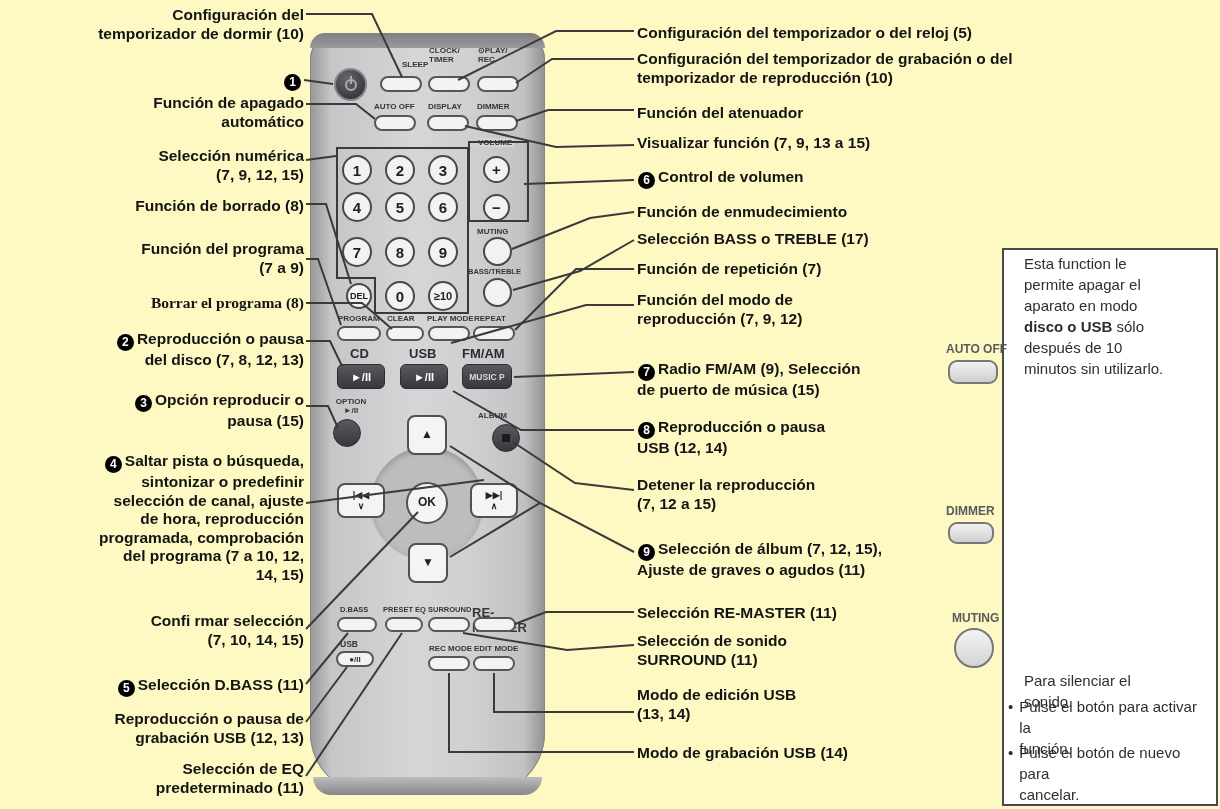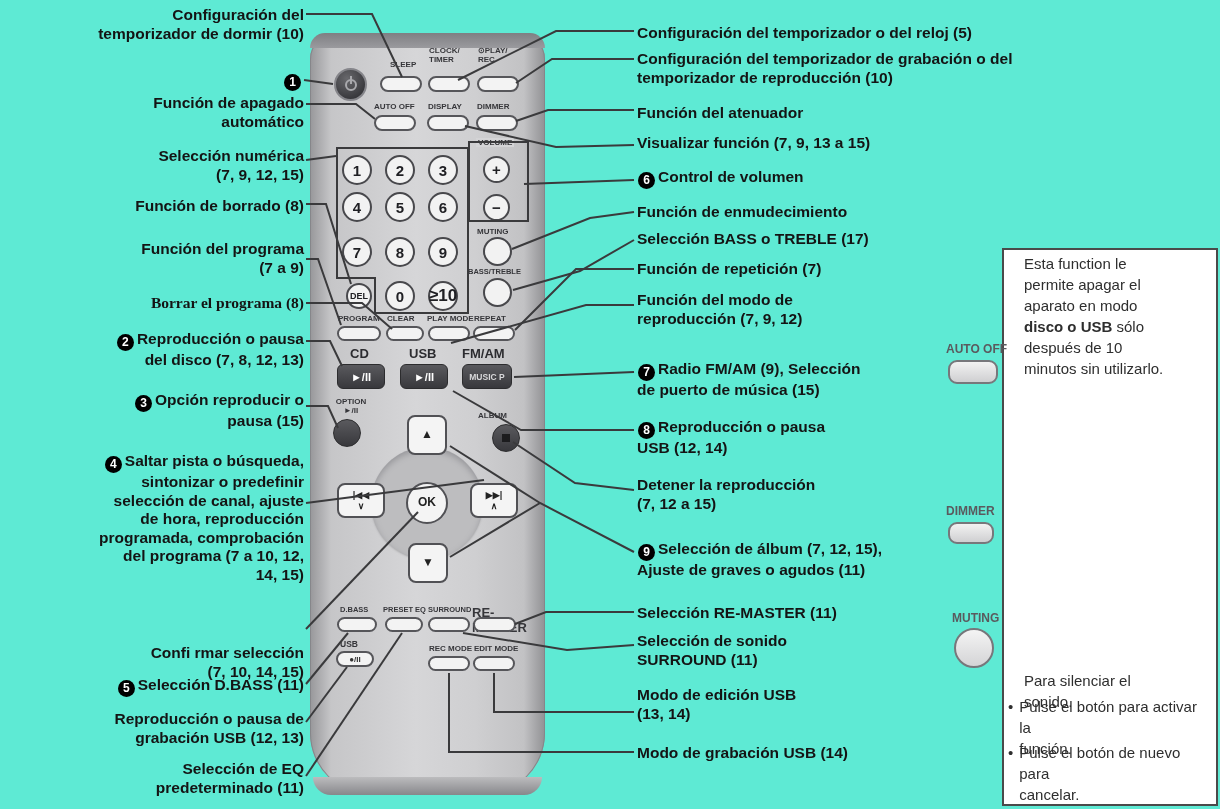--- a/index.html
+++ b/index.html
@@ -1,17 +1,17 @@
 <!DOCTYPE html>
 <html><head>
 <meta charset="utf-8">
 <style>
   * { margin:0; padding:0; box-sizing:border-box; }
   body { background:#fff; font-family:"Liberation Sans", sans-serif; }
-  .stage { position:relative; width:1220px; height:809px; background:#5eead4; overflow:hidden; }
+  .stage { position:relative; width:1220px; height:809px; background:#fef9c3; overflow:hidden; }
 
   
   .lbl { position:absolute; font-weight:bold; font-size:15.5px; line-height:18.6px; color:#141414; white-space:pre-line; }
   .lbl-left  { left:0; width:304px; text-align:right; }
   .lbl-right { left:637px; text-align:left; }
   .badge { display:inline-block; width:17px; height:17px; border-radius:50%; background:#000;
            color:#fff; font-size:12px; line-height:17px; text-align:center; margin:0 3px 0 1px;
            vertical-align:-2px; font-weight:bold; white-space:normal; }
 
   
@@ -122,21 +122,21 @@
 del disco (7, 8, 12, 13)</span></div>
       <div class="lbl lbl-left" style="top: 391px;"><span class="badge">3</span><span>Opción reproducir o
 pausa (15)</span></div>
       <div class="lbl lbl-left" style="top: 452px;"><span class="badge">4</span><span>Saltar pista o búsqueda,
 sintonizar o predefinir
 selección de canal, ajuste
 de hora, reproducción
 programada, comprobación
 del programa (7 a 10, 12,
 14, 15)</span></div>
-      <div class="lbl lbl-left" style="top: 644px;"><span>Confi rmar selección
+      <div class="lbl lbl-left" style="top: 612px;"><span>Confi rmar selección
 (7, 10, 14, 15)</span></div>
       <div class="lbl lbl-left" style="top: 676px; padding-left: 14px;"><span class="badge">5</span><span>Selección D.BASS (11)</span></div>
       <div class="lbl lbl-left" style="top: 710px;"><span>Reproducción o pausa de
 grabación USB (12, 13)</span></div>
       <div class="lbl lbl-left" style="top: 760px;"><span>Selección de EQ
 predeterminado (11)</span></div>
     </div>
   <div id="right-col">
       <div class="lbl lbl-right" style="top: 24px;"><span>Configuración del temporizador o del reloj (5)</span></div>
       <div class="lbl lbl-right" style="top: 50px;"><span>Configuración del temporizador de grabación o del
@@ -167,21 +167,21 @@
 
   <div class="remote">
     <div class="remote-cap"></div>
     <div class="remote-foot"></div>
     <div class="nav-ring"></div>
 
     <div class="power">
         <span class="pwr-g"></span>
       </div>
 
-    <div class="btn-label" style="left:80px;top:27px;">SLEEP</div>
+    <div class="btn-label" style="left:92px;top:27px;">SLEEP</div>
     <div class="btn-label" style="left:119px;top:13px;">CLOCK/
 TIMER</div>
     <div class="btn-label" style="left:168px;top:13px;">⊙PLAY/
 REC</div>
     <div class="pill" style="left:70px;top:43px;"></div>
     <div class="pill" style="left:118px;top:43px;"></div>
     <div class="pill" style="left:167px;top:43px;"></div>
 
     <div class="btn-label" style="left:64px;top:69px;">AUTO OFF</div>
     <div class="btn-label" style="left:118px;top:69px;">DISPLAY</div>
@@ -194,21 +194,21 @@
     <div class="num" style="left:75px;top:122px;">2</div>
     <div class="num" style="left:118px;top:122px;">3</div>
     <div class="num" style="left:32px;top:159px;">4</div>
     <div class="num" style="left:75px;top:159px;">5</div>
     <div class="num" style="left:118px;top:159px;">6</div>
     <div class="num" style="left:32px;top:204px;">7</div>
     <div class="num" style="left:75px;top:204px;">8</div>
     <div class="num" style="left:118px;top:204px;">9</div>
     <div class="num small-num" style="left:36px;top:250px;">DEL</div>
     <div class="num" style="left:75px;top:248px;">0</div>
-    <div class="num" style="left:118px;top:248px;font-size:17px;">≥10</div>
+    <div class="num" style="left:118px;top:248px;font-size:11px;">≥10</div>
 
     <div class="btn-label" style="left:166px;top:105px;background:#d4d4d6;padding:0 2px;">VOLUME</div>
     <div class="num" style="left:173px;top:123px;width:27px;height:27px;">+</div>
     <div class="num" style="left:173px;top:161px;width:27px;height:27px;">−</div>
 
     <div class="btn-label" style="left:167px;top:194px;">MUTING</div>
     <div class="roundbtn" style="left:173px;top:204px;width:29px;height:29px;"></div>
 
     <div class="btn-label" style="left:158px;top:234px;font-size:7.5px;">BASS/TREBLE</div>
     <div class="roundbtn" style="left:173px;top:245px;width:29px;height:29px;"></div>

